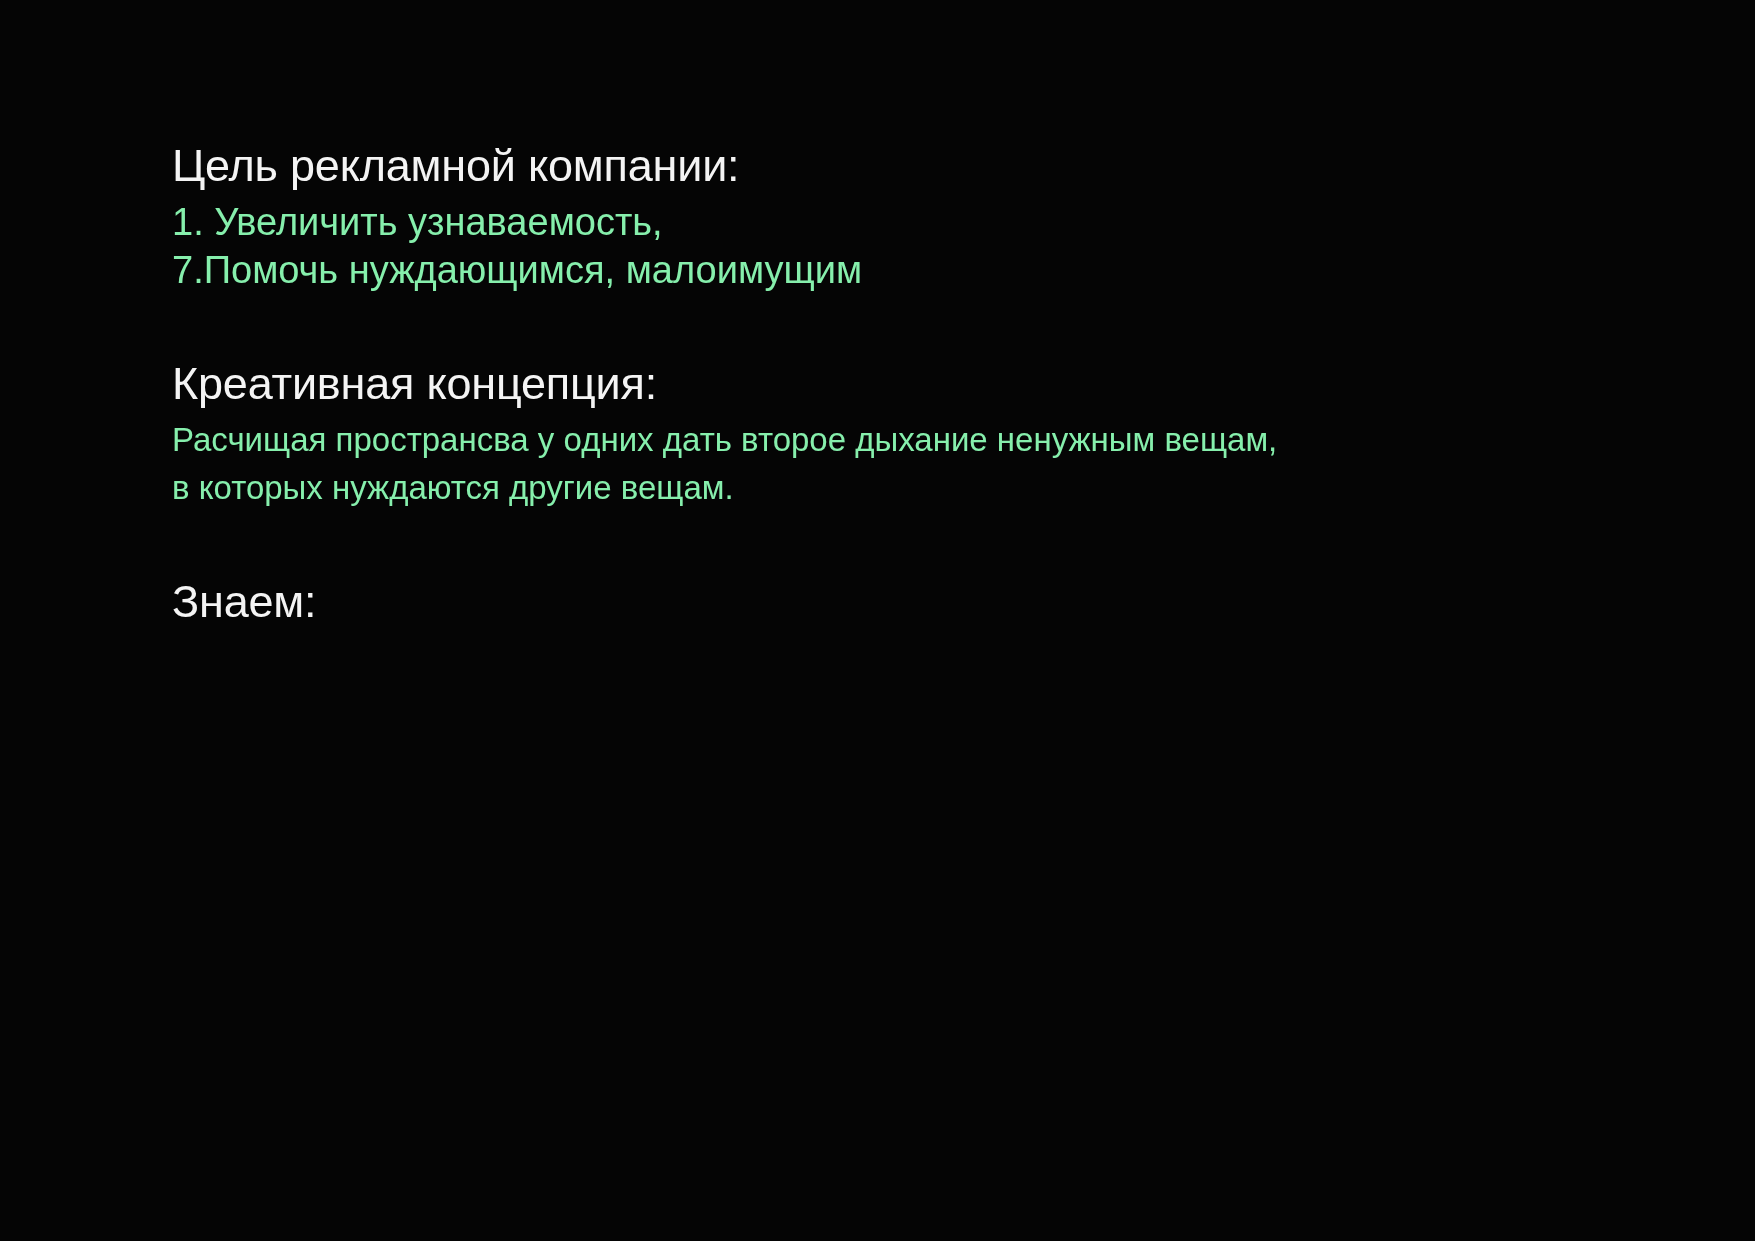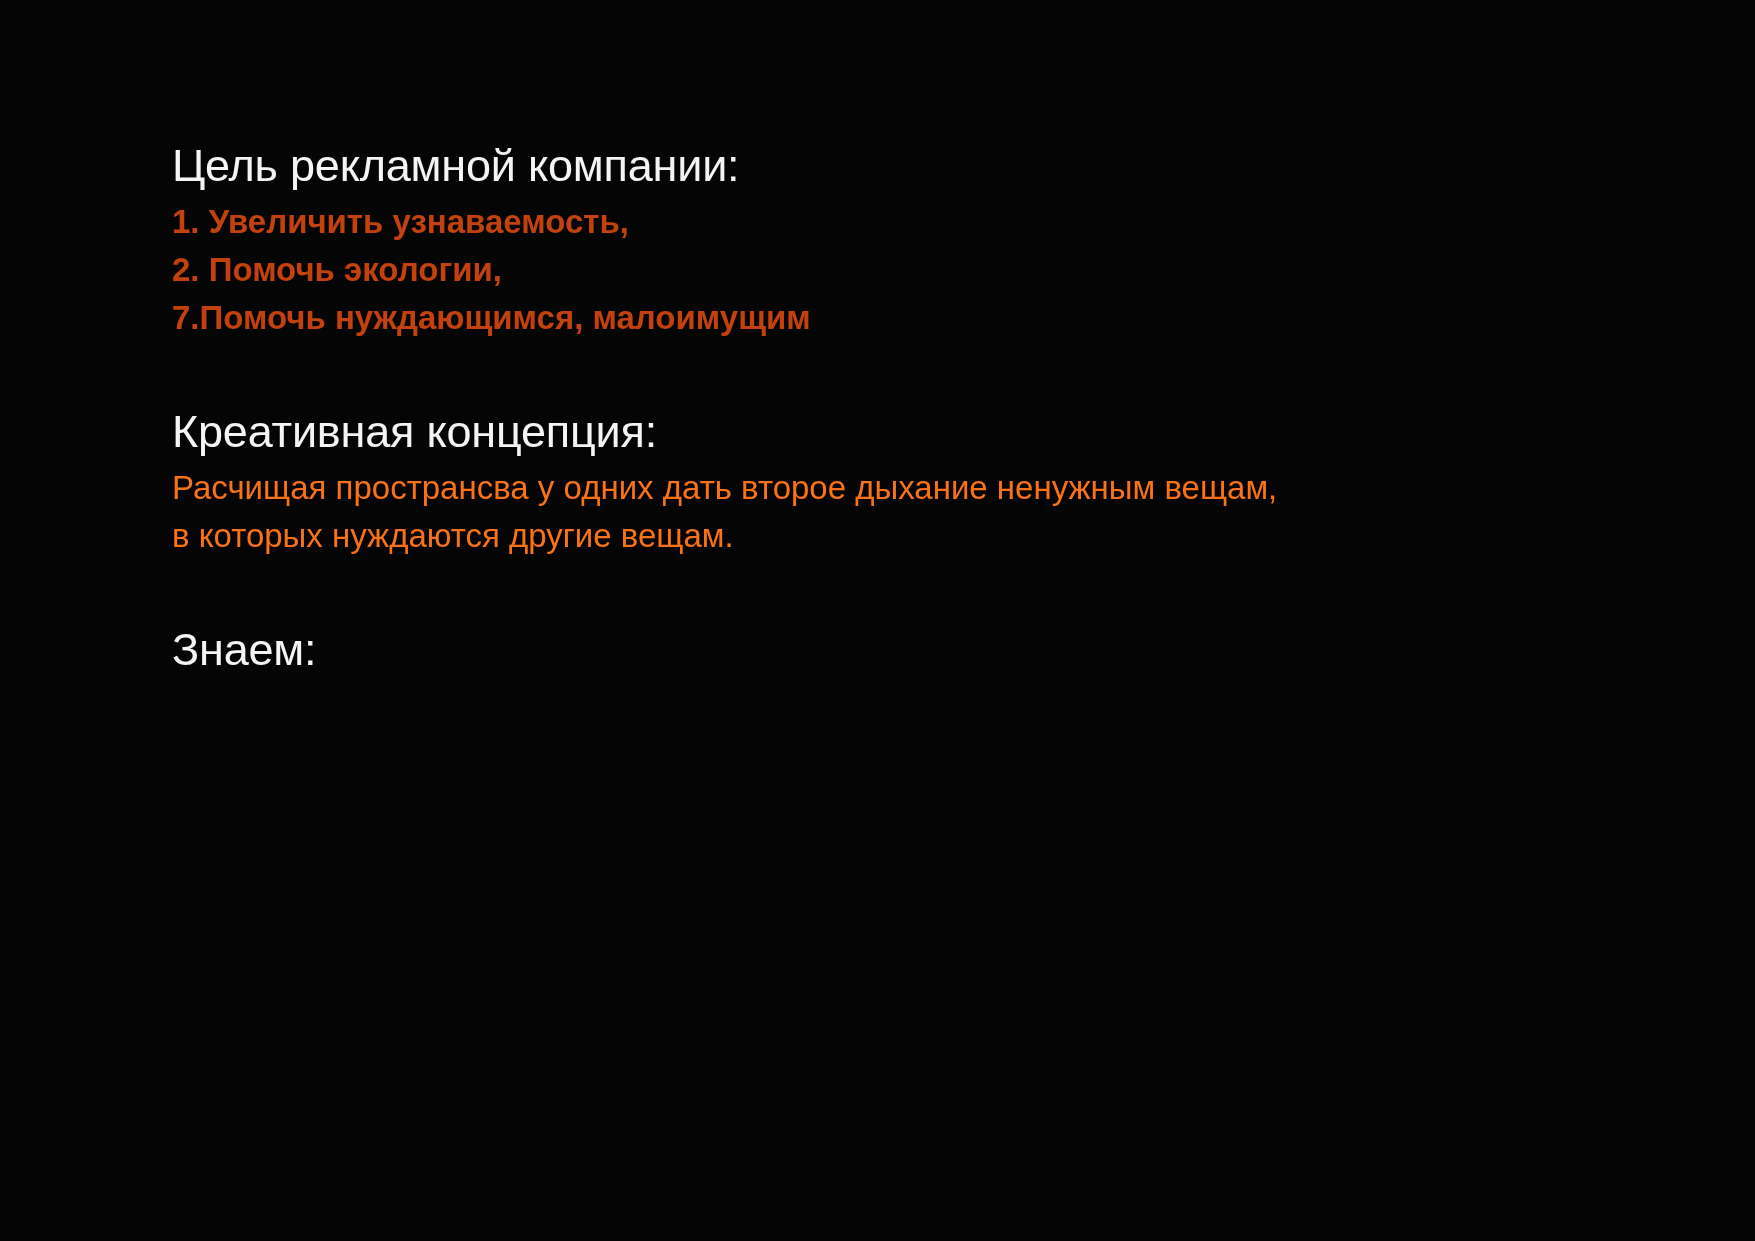--- a/index.html
+++ b/index.html
@@ -36,55 +36,54 @@
   .heading {
     color: #f4f4f4;
     font-size: 45px;
     line-height: 56px;
     font-weight: 400;
     letter-spacing: -0.2px;
     white-space: pre;
     margin: 0 0 4px 0;
   }
   .body-line {
-    color: #f97316;
+    color: #86efac;
     font-size: 33px;
     line-height: 48px;
     font-weight: 400;
     letter-spacing: 0px;
     white-space: pre;
     margin: 0;
   }
   .list {
     list-style: none;
     margin: 0;
     padding: 0;
   }
   .list li {
-    color: #c2410c;
-    font-size: 33px;
+    color: #86efac;
+    font-size: 38px;
     line-height: 48px;
-    font-weight: 700;
+    font-weight: 400;
     white-space: pre;
   }
   .para {
     margin: 0;
   }
 </style>
 </head>
 <body style="background: rgb(5, 5, 5);">
 
 <div class="slide" style="background: rgb(5, 5, 5);">
   <div class="content">
 
     <div class="section">
       <h1 class="heading">Цель рекламной компании:</h1>
       <ul class="list">
         <li>1. Увеличить узнаваемость,</li>
-        <li>2. Помочь экологии,</li>
         <li>7.Помочь нуждающимся, малоимущим</li>
       </ul>
     </div>
 
     <div class="section">
       <h1 class="heading">Креативная концепция:</h1>
       <div class="para">
         <p class="body-line">Расчищая пространсва у одних дать второе дыхание ненужным вещам,</p>
         <p class="body-line">в которых нуждаются другие вещам.</p>
       </div>

